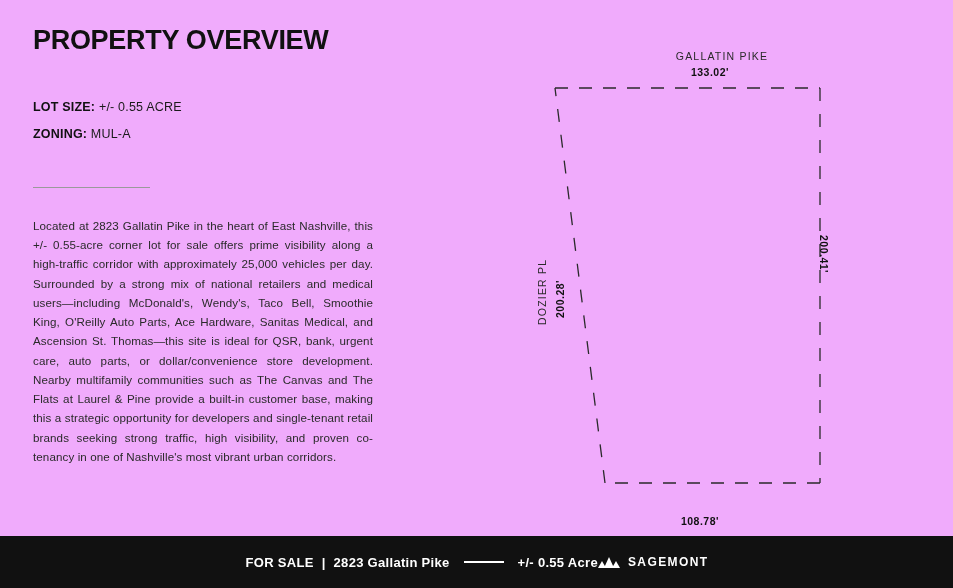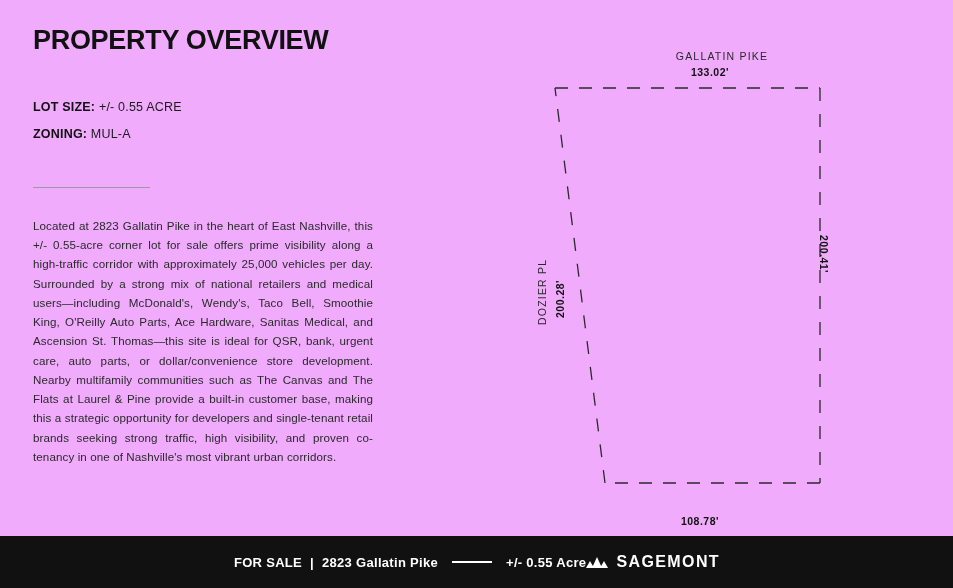--- a/index.html
+++ b/index.html
@@ -193,21 +193,21 @@
   }
   .footer-acre {
     font-weight: bold;
   }
   .footer-right {
     display: flex;
     align-items: center;
     gap: 8px;
   }
   .brand-name {
-    font-size: 16px;
+    font-size: 12px;
     font-weight: bold;
     letter-spacing: 1.4px;
   }
 </style>
 </head>
 <body>
 
 <div class="page">
 
   <div class="left-col">

